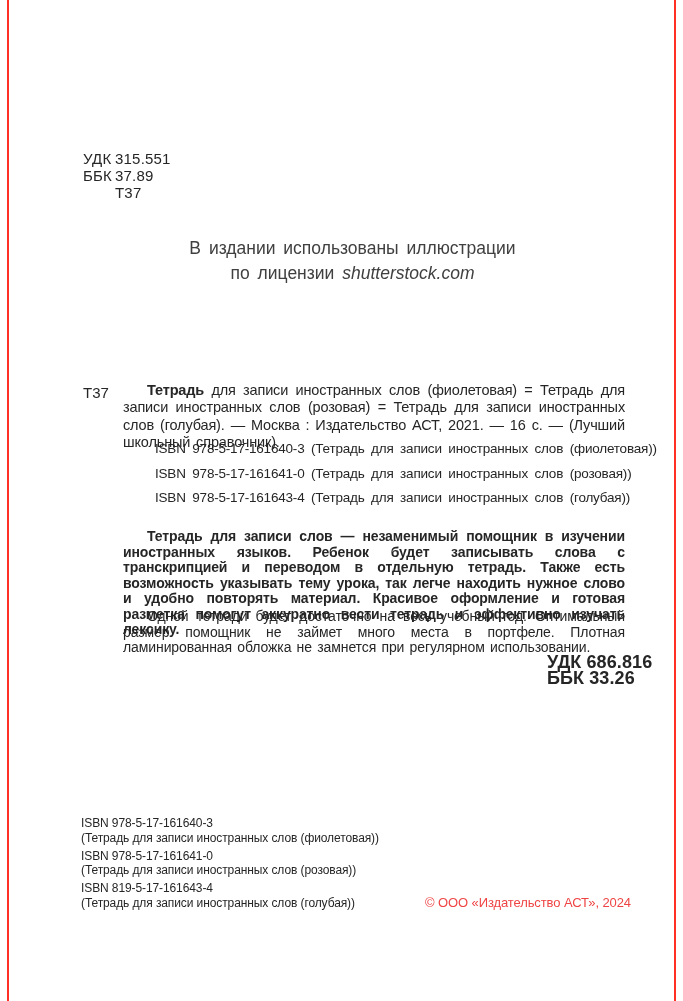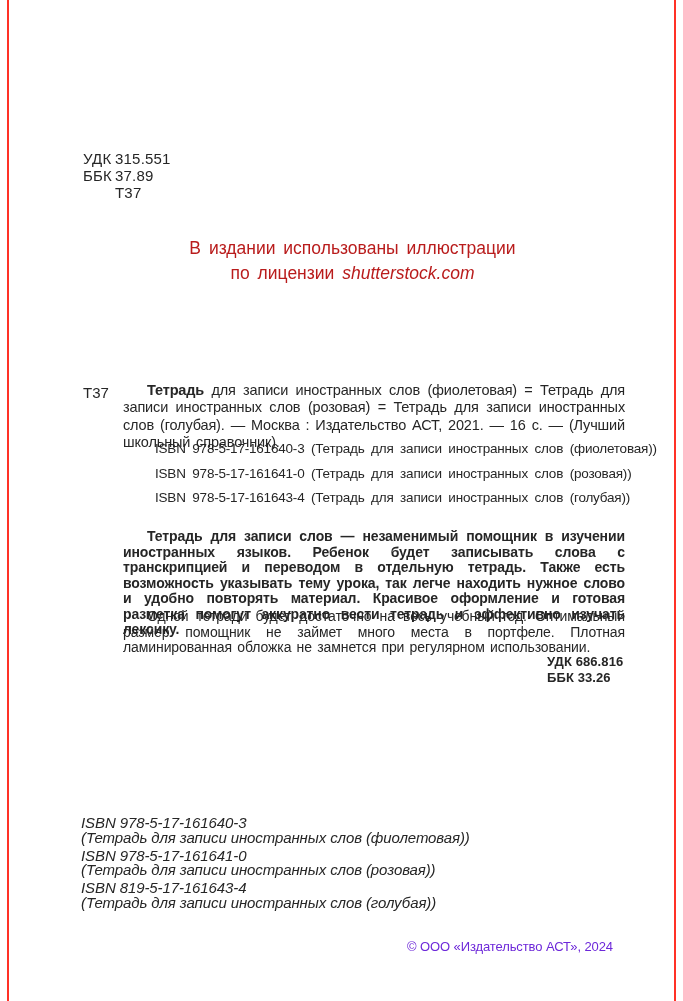--- a/index.html
+++ b/index.html
@@ -12,21 +12,21 @@
   .crop-line.left{left:7px;}
   .crop-line.right{left:674px;}
 
   
   .top-imprint{position:absolute;left:83px;top:134px;font-size:15px;line-height:17px;letter-spacing:.2px;margin-top:16px;}
   .top-imprint .row{display:flex;}
   .top-imprint .lbl{width:32px;}
 
   
   .license-note{position:absolute;left:80px;width:545px;top:236px;text-align:center;
-    font-size:17.5px;line-height:25px;word-spacing:3px;color:#b91c1c;}
+    font-size:17.5px;line-height:25px;word-spacing:3px;color:#404040;}
   .license-note .src{font-style:italic;}
 
   
   .margin-code{position:absolute;left:83px;top:384px;font-size:15px;}
   .catalog-entry{position:absolute;left:123px;width:502px;top:367px;
     font-size:14.5px;line-height:17.5px;text-align:justify;text-indent:24px;
     word-spacing:2px;letter-spacing:-.15px;}
   .catalog-entry .lead{font-weight:bold;}
 
   
@@ -34,30 +34,30 @@
     word-spacing:3px;letter-spacing:-.2px;white-space:nowrap;margin-left:8px;}
 
   
   .annotation{position:absolute;left:123px;width:502px;font-size:14px;line-height:15.5px;
     text-align:justify;text-indent:24px;word-spacing:1.5px;letter-spacing:-.1px;}
   .annotation.p1{top:515px;font-weight:bold;}
   .annotation.p2{top:595px;}
 
   
   .bottom-imprint{position:absolute;left:547px;top:654px;font-weight:bold;
-    font-size:13px;line-height:16px;letter-spacing:.1px;}
+    font-size:18px;line-height:16px;letter-spacing:.1px;}
 
   
-  .bottom-isbns{position:absolute;left:81px;top:816px;font-size:15px;line-height:14.5px;
-    letter-spacing:-.1px;white-space:nowrap;font-style:italic;}
+  .bottom-isbns{position:absolute;left:81px;top:816px;font-size:12px;line-height:14.5px;
+    letter-spacing:-.1px;white-space:nowrap;}
   .bottom-isbns .pair{margin-bottom:3.5px;}
 
   
-  .copyright{position:absolute;right:70px;top:895px;font-size:13px;color:#6d28d9;
-    letter-spacing:-.1px;white-space:nowrap;margin-top:44px;}
+  .copyright{position:absolute;right:52px;top:895px;font-size:13px;color:#ef4444;
+    letter-spacing:-.1px;white-space:nowrap;}
 </style>
 </head>
 <body>
 
 <div class="crop-line left" style="background: rgb(255, 49, 38);"></div>
 <div class="crop-line right" style="background: rgb(255, 49, 38);"></div>
 
 <div class="top-imprint">
   <div class="row">
     <span class="lbl">УДК</span>

